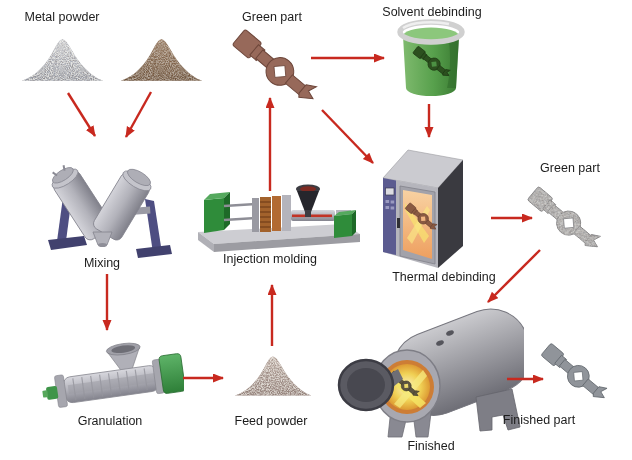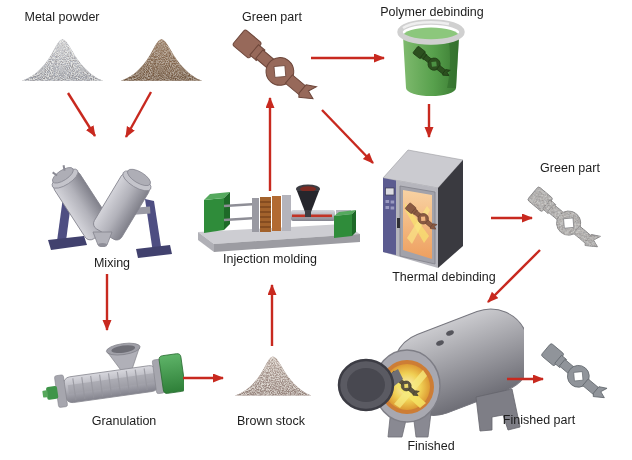--- a/index.html
+++ b/index.html
@@ -259,23 +259,23 @@
       <line x1="429" y1="104" x2="429" y2="137" marker-end="url(#ah)"></line>
       <line x1="322" y1="110" x2="373" y2="163" marker-end="url(#ah)"></line>
       <line x1="491" y1="218" x2="532" y2="218" marker-end="url(#ah)"></line>
       <line x1="540" y1="250" x2="488" y2="302" marker-end="url(#ah)"></line>
       <line x1="507" y1="379" x2="543" y2="379" marker-end="url(#ah)"></line>
     </g>
   </svg>
 
   <div class="lbl" style="left:62px;top:10px">Metal powder</div>
   <div class="lbl" style="left:272px;top:10px">Green part</div>
-  <div class="lbl" style="left:432px;top:5px">Polymer debinding</div>
-  <div class="lbl" style="left:112px;top:256px">Mixing</div>
+  <div class="lbl" style="left:432px;top:5px">Solvent debinding</div>
+  <div class="lbl" style="left:102px;top:256px">Mixing</div>
   <div class="lbl" style="left:444px;top:270px">Thermal debinding</div>
   <div class="lbl" style="left:270px;top:252px">Injection molding</div>
   <div class="lbl" style="left:570px;top:161px">Green part</div>
-  <div class="lbl" style="left:124px;top:414px">Granulation</div>
-  <div class="lbl" style="left:271px;top:414px">Brown stock</div>
+  <div class="lbl" style="left:110px;top:414px">Granulation</div>
+  <div class="lbl" style="left:271px;top:414px">Feed powder</div>
   <div class="lbl" style="left:431px;top:439px">Finished</div>
   <div class="lbl" style="left:539px;top:413px">Finished part</div>
 
 </div>
 
 </body></html>

